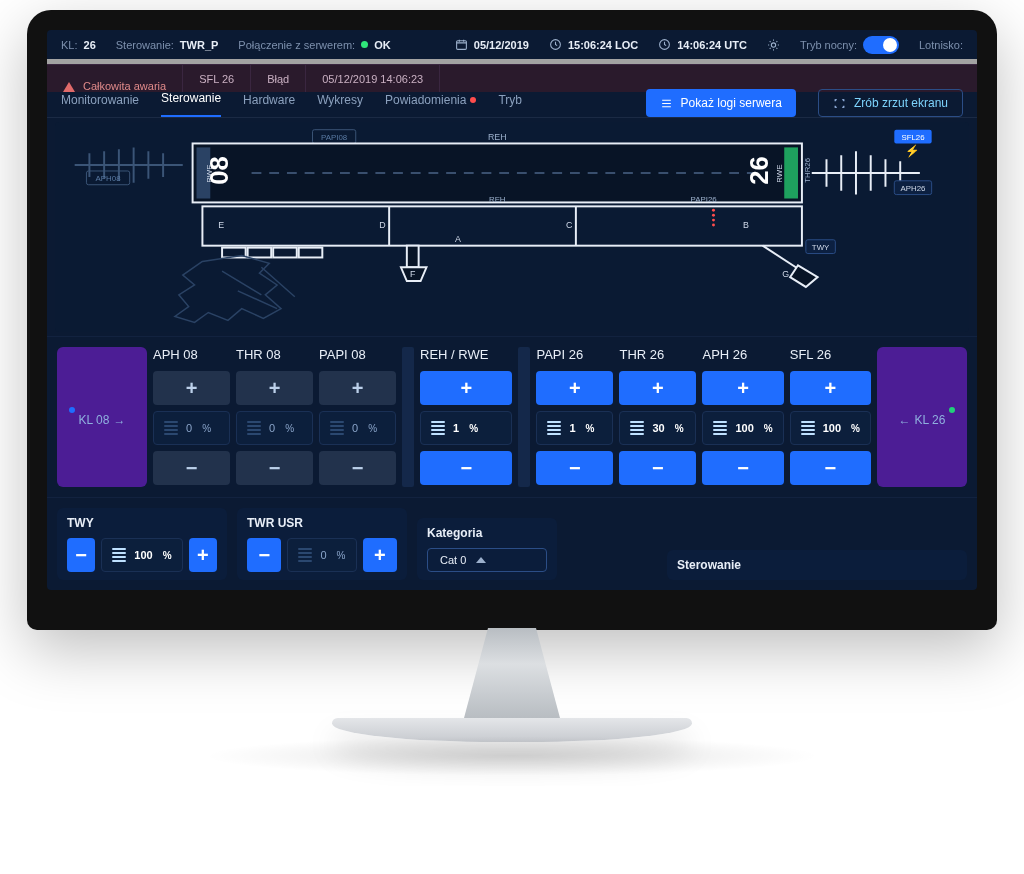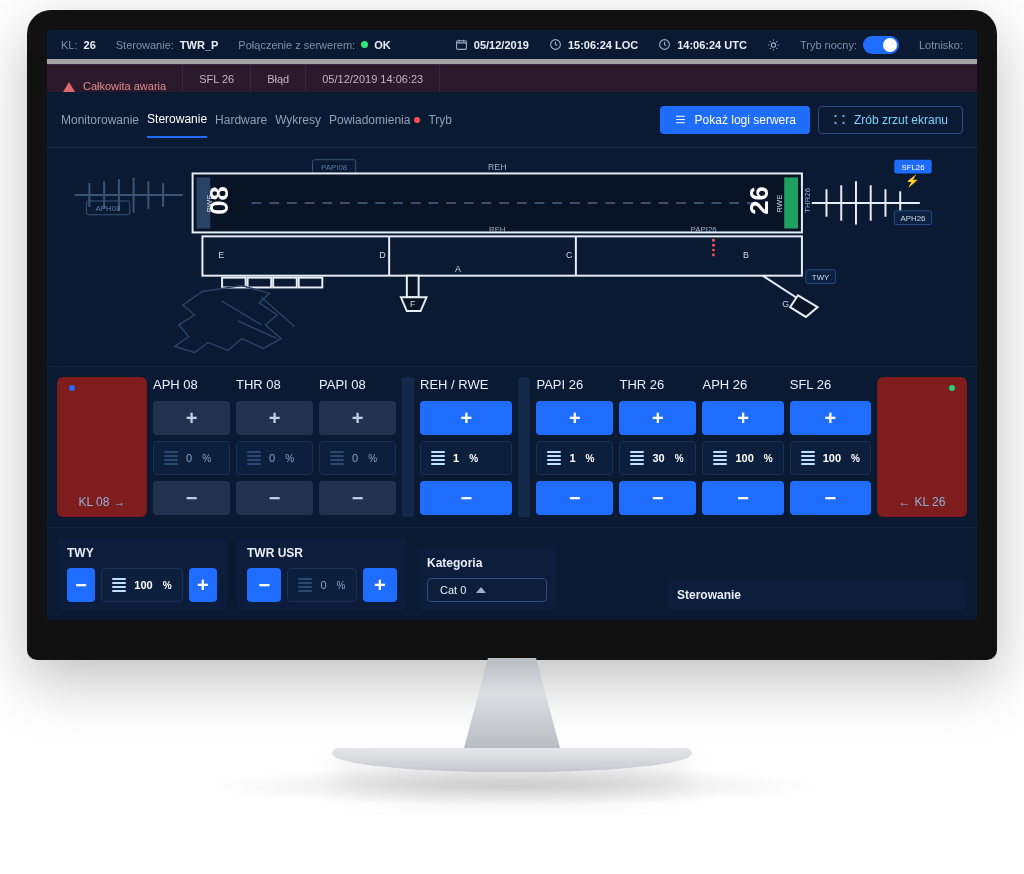--- a/index.html
+++ b/index.html
@@ -15,31 +15,31 @@
   .spacer{flex:1}
   .icon{width:13px;height:13px;display:inline-flex;align-items:center;justify-content:center;color:#9cb0cc}
   .toggle{width:36px;height:18px;background:#1f6dff;border-radius:10px;position:relative}
   .toggle::after{content:"";position:absolute;right:2px;top:2px;width:14px;height:14px;border-radius:50%;background:#fff}
   
   .alertbar{display:flex;align-items:center;height:28px;background:#2a1a2c;border-top:1px solid #3a2640}
   .alertbar .seg{padding:0 16px;height:100%;display:flex;align-items:center;border-right:1px solid #3a2640;color:#c9b0c2}
   .alertbar .warn{display:flex;align-items:flex-end;gap:8px;color:#e08a8a}
   .tri{width:0;height:0;border-left:6px solid transparent;border-right:6px solid transparent;border-bottom:10px solid #e06a6a}
   
-  .tabrow{display:flex;align-items:center;height:56px;padding:0 14px;gap:8px;border-bottom:1px solid #1b2a44}
+  .tabrow{display:flex;align-items:flex-end;height:26px;padding:0 14px;gap:22px;border-bottom:1px solid #1b2a44}
   .tab{color:#8ba0bd;font-size:12px;cursor:pointer;padding:10px 0}
   .tab.active{color:#fff;border-bottom:2px solid #1f6dff}
   .dot-red{width:6px;height:6px;border-radius:50%;background:#ff4d4d;display:inline-block;margin-left:4px;vertical-align:1px}
   .btn-primary{background:#1f6dff;color:#fff;border:none;height:28px;padding:0 14px;border-radius:4px;font-size:12px;display:inline-flex;align-items:center;gap:8px;cursor:pointer}
   .btn-outline{background:transparent;color:#7dd3fc;border:1px solid #2b4d86;height:28px;padding:0 14px;border-radius:4px;font-size:12px;display:inline-flex;align-items:center;gap:8px;cursor:pointer}
   
   .maparea{height:210px;position:relative;background:#0a1a33;margin:4px 8px;border-radius:4px;overflow:hidden}
   
   .controlgrid{display:grid;grid-template-columns:90px 1fr 1fr 1fr 12px 1.2fr 12px 1fr 1fr 1fr 1fr 90px;gap:6px;padding:10px;border-top:1px solid #12223f;border-bottom:1px solid #12223f}
-  .sidecard{background:#7f1d1d;border-radius:6px;display:flex;flex-direction:column;align-items:center;justify-content:space-between;gap:6px;color:#8fb0de;font-size:12px;padding:8px 4px;height:140px}
+  .sidecard{background:#4c1d95;border-radius:6px;display:flex;flex-direction:column;align-items:center;justify-content:center;gap:6px;color:#8fb0de;font-size:12px;padding:8px 4px;height:140px}
   .sidecard .led{width:6px;height:6px;border-radius:50%;background:#1f6dff;align-self:flex-start;margin-left:8px;margin-bottom:-6px}
   .sidecard.right .led{align-self:flex-end;margin-right:8px;background:#21d07a}
   .col{display:flex;flex-direction:column;gap:6px}
   .col .title{color:#e8eef7;font-weight:400;font-size:13px;height:18px}
   .sq{height:34px;border-radius:4px;display:flex;align-items:center;justify-content:center;font-size:20px;font-weight:600;cursor:pointer}
   .sq.dark{background:#22324c;color:#bcd0ea}
   .sq.blue{background:#1f6dff;color:#fff}
   .valbox{height:34px;border-radius:4px;background:#0c1f3c;border:1px solid #1a3055;display:flex;align-items:center;gap:8px;padding:0 10px;color:#8aa4c9}
   .valbox.big{font-weight:800;color:#fff}
   .valbox .bars{display:flex;flex-direction:column;gap:2px}

